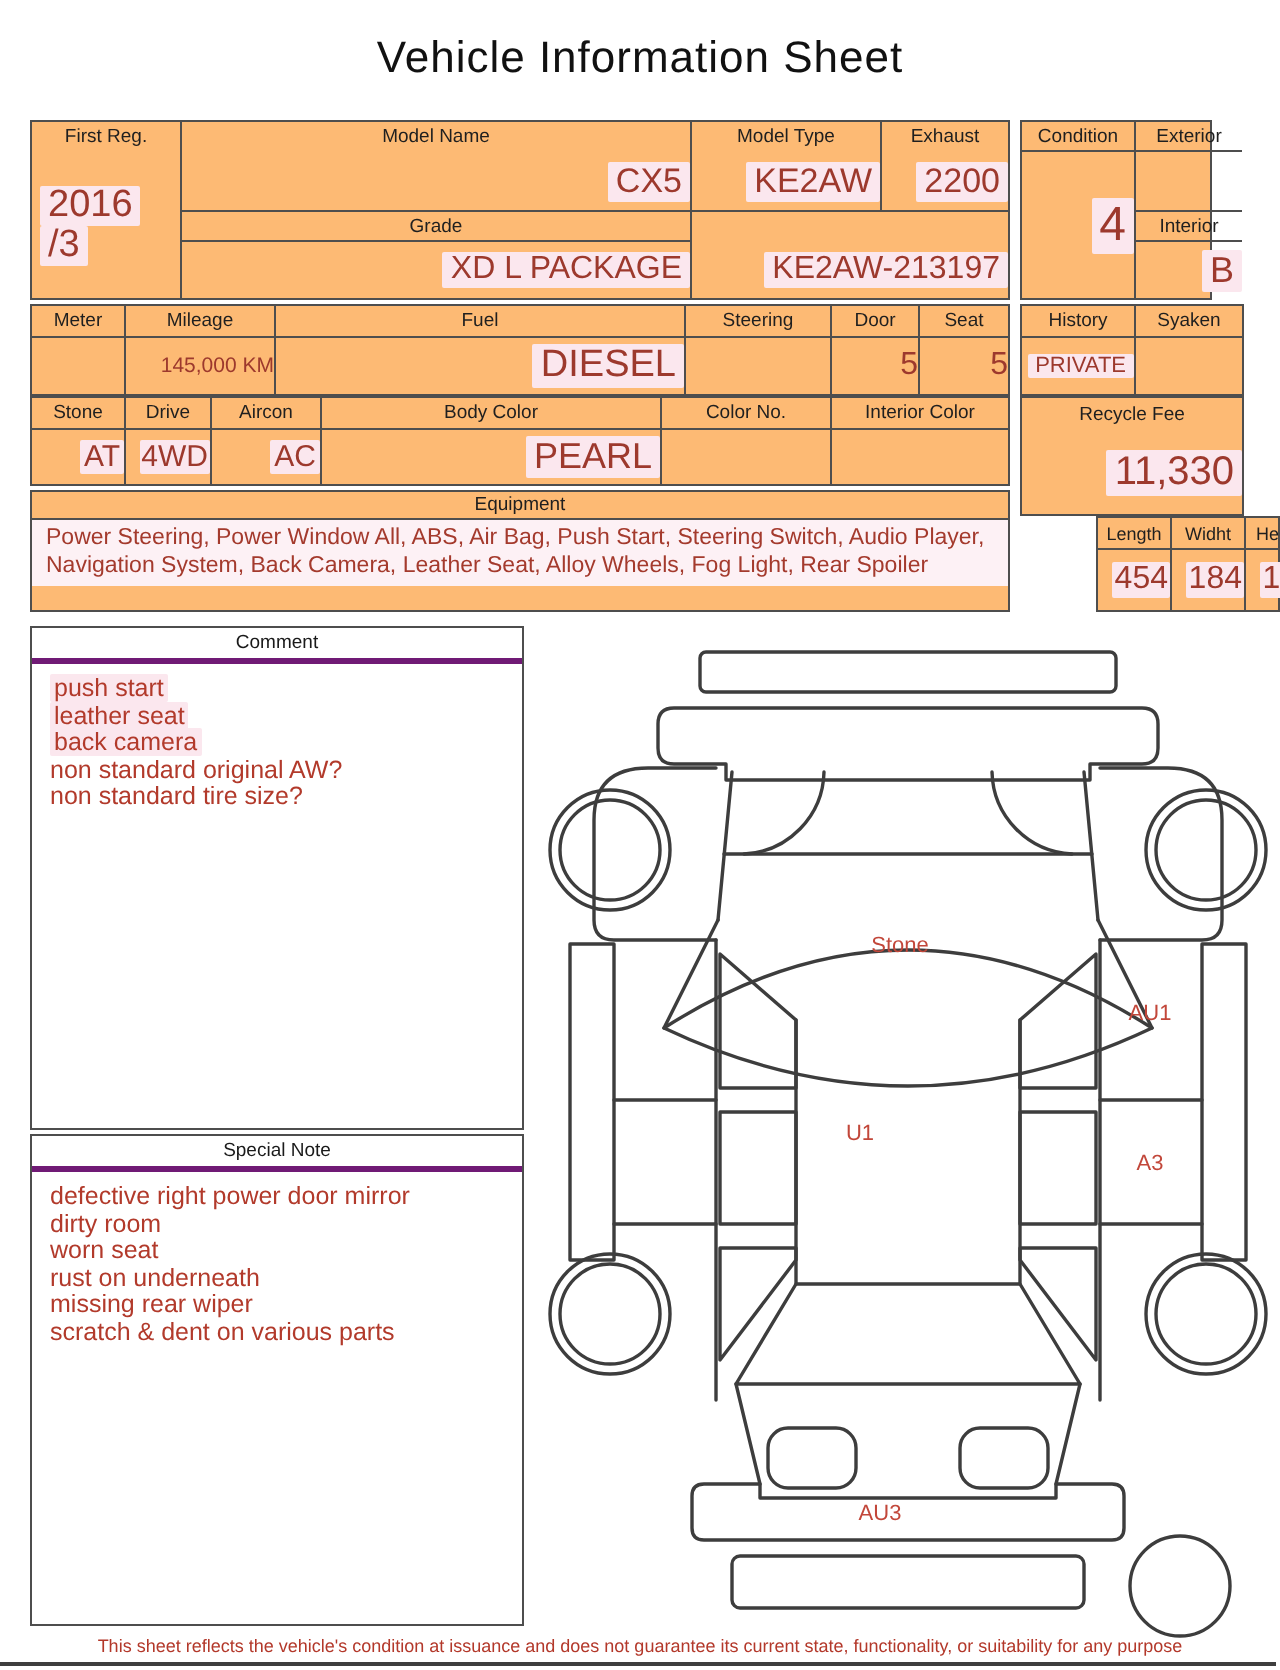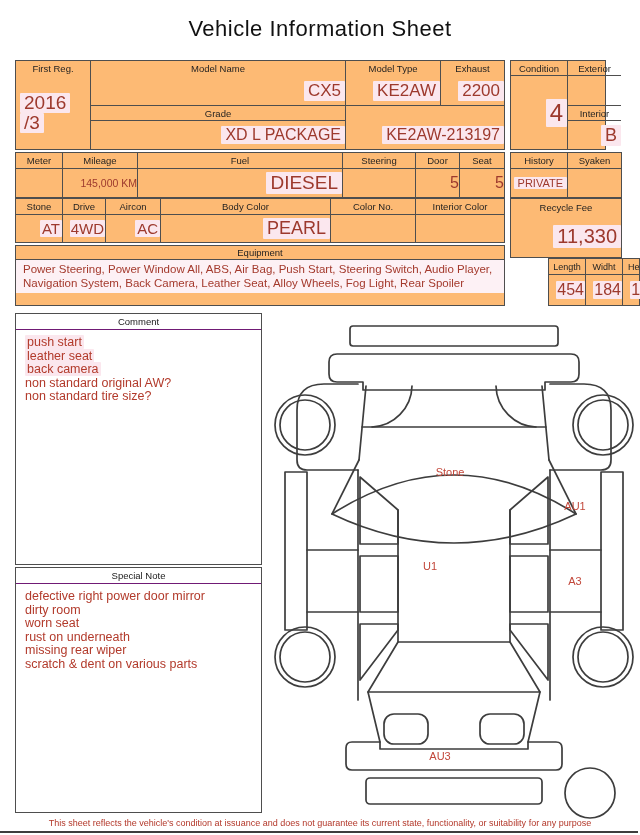--- a/index.html
+++ b/index.html
@@ -11,21 +11,21 @@
   .tbl{position:absolute;display:grid;border:1px solid #4e4e4e;background:#fdba74;box-sizing:border-box;}
   .c{border-right:1px solid #4e4e4e;border-bottom:1px solid #4e4e4e;display:flex;
      align-items:center;justify-content:center;box-sizing:border-box;overflow:hidden;}
   .nr{border-right:none;} .nb{border-bottom:none;}
   .lbl{font-size:9.5px;color:#1f1f1f;}
   .val{color:#9d392d;justify-content:flex-end;}
   .hl{background:#fbe7ee;padding:0 4px;border-radius:1px;}
   .left{justify-content:flex-start;}
   
   .notebox{position:absolute;border:1px solid #4e4e4e;background:#fff;box-sizing:border-box;}
-  .notebox .hdr{height:15px;border-bottom:1px solid #701a75;display:flex;align-items:center;
+  .notebox .hdr{height:15px;border-bottom:3px solid #701a75;display:flex;align-items:center;
                 justify-content:center;font-size:9.5px;}
   .notebox .body{padding:6px 9px;}
   .noteline{font-size:12.5px;line-height:13.5px;color:#b23a2b;}
   .noteline .hl{padding:0 2px;}
   .equip-text{font-size:11.5px;line-height:13.5px;color:#a43a2d;text-align:left;
               padding:3px 7px;background:#fdf1f5;}
   .footer{left:0;top:818px;width:640px;text-align:center;font-size:9px;color:#b3382a;}
   .botline{left:0;top:831px;width:638px;height:2px;background:#3e3e3e;}
   svg text{font-family:"Liberation Sans","DejaVu Sans",sans-serif;font-size:11px;fill:#c2473a;}
 </style>

